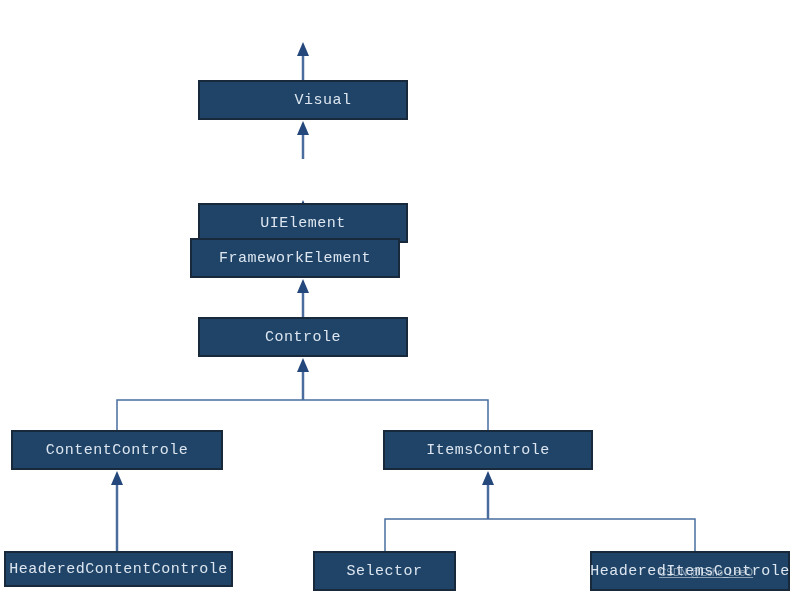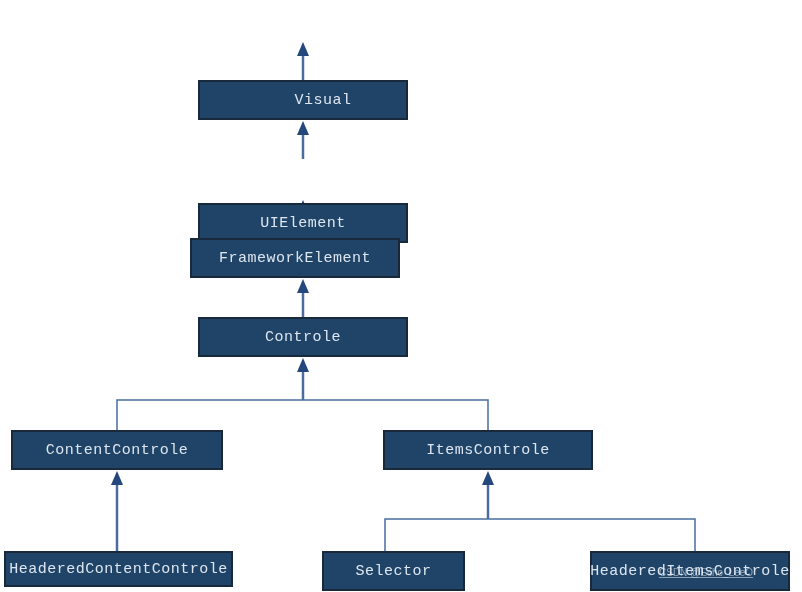--- a/index.html
+++ b/index.html
@@ -41,21 +41,21 @@
   #n-dependencyobject { left: 198px; top: 2px;   width: 210px; height: 39px; }
   #n-visual           { left: 198px; top: 80px;  width: 210px; height: 40px; padding-left: 40px; }
   #n-uielement        { left: 198px; top: 159px; width: 210px; height: 40px; margin-top: 44px; }
   #n-frameworkelement { left: 190px; top: 238px; width: 210px; height: 40px; }
   #n-controle         { left: 198px; top: 317px; width: 210px; height: 40px; }
   
   #n-contentcontrole  { left: 11px;  top: 430px; width: 212px; height: 40px; }
   #n-itemscontrole    { left: 383px; top: 430px; width: 210px; height: 40px; }
   
   #n-headeredcontentcontrole { left: 4px;   top: 551px; width: 229px; height: 36px; }
-  #n-selector                { left: 313px; top: 551px; width: 143px; height: 40px; margin-left: 9px; }
+  #n-selector                { left: 313px; top: 551px; width: 143px; height: 40px; }
   #n-headereditemscontrole   { left: 590px; top: 551px; width: 200px; height: 40px; }
 
   .watermark {
     position: absolute;
     left: 659px;
     top: 567px;
     z-index: 3;
     font-family: "Liberation Sans", sans-serif;
     font-size: 10px;
     color: rgba(235, 240, 245, 0.55);

